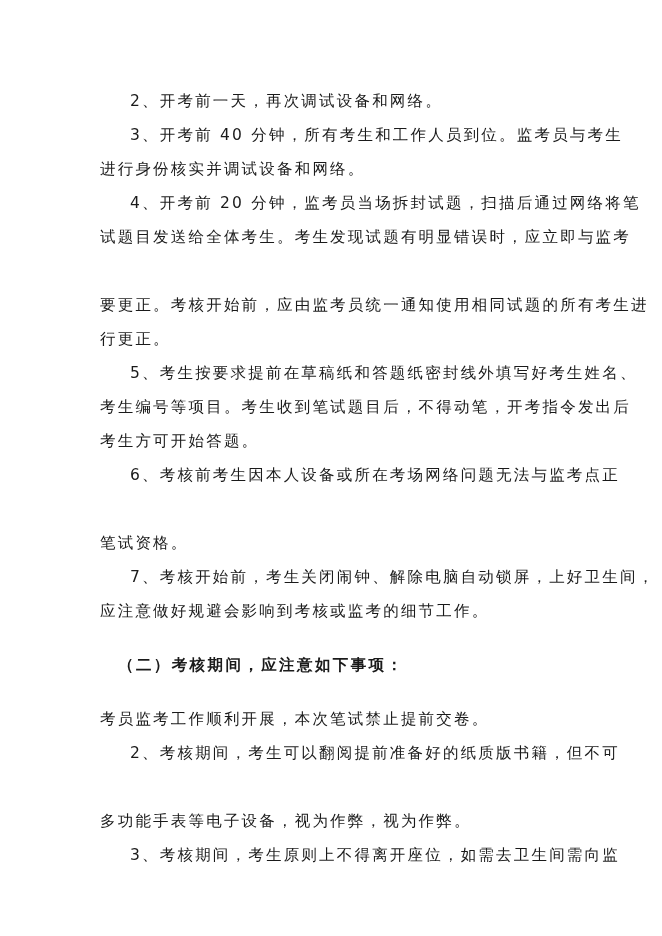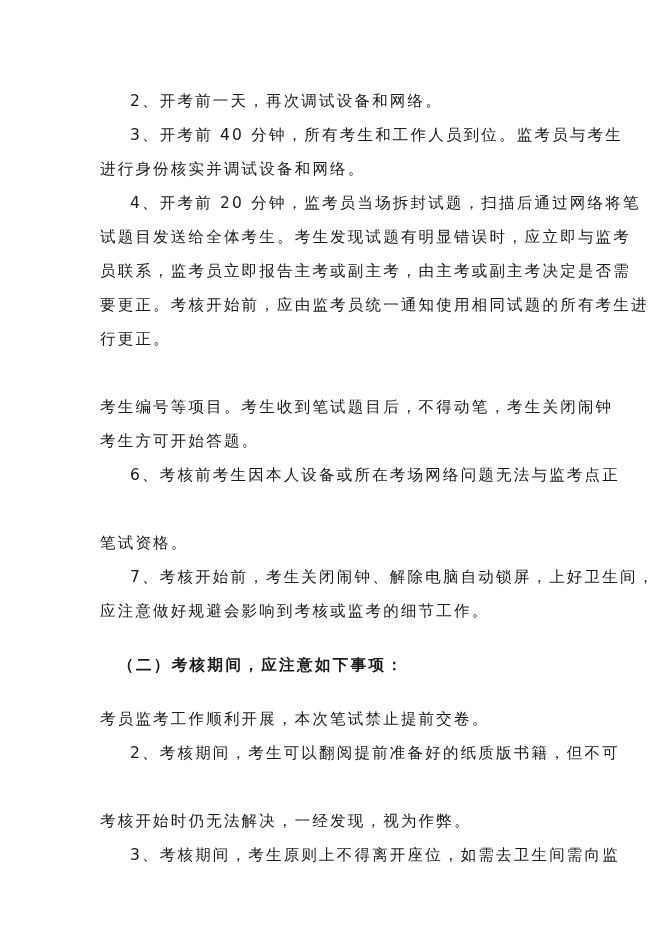--- a/index.html
+++ b/index.html
@@ -12,27 +12,27 @@
 </style>
 </head>
 <body>
 
 <div class="page">
   <div class="line indent" style="top:91px">2、开考前一天，再次调试设备和网络。</div>
   <div class="line indent" style="top:125px">3、开考前 40 分钟，所有考生和工作人员到位。监考员与考生</div>
   <div class="line" style="top:159px">进行身份核实并调试设备和网络。</div>
   <div class="line indent" style="top:193px">4、开考前 20 分钟，监考员当场拆封试题，扫描后通过网络将笔</div>
   <div class="line" style="top:227px">试题目发送给全体考生。考生发现试题有明显错误时，应立即与监考</div>
-  <div class="line" style="top:261px">员联系，监考员立即报告主考或副主考，由主考或副主考决定是否需</div>
   <div class="line" style="top:295px">要更正。考核开始前，应由监考员统一通知使用相同试题的所有考生进</div>
   <div class="line" style="top:329px">行更正。</div>
-  <div class="line" style="top:397px">考生编号等项目。考生收到笔试题目后，不得动笔，考生关闭闹钟</div>
+  <div class="line indent" style="top:363px">5、考生按要求提前在草稿纸和答题纸密封线外填写好考生姓名、</div>
+  <div class="line" style="top:397px">考生编号等项目。考生收到笔试题目后，不得动笔，开考指令发出后</div>
   <div class="line" style="top:431px">考生方可开始答题。</div>
   <div class="line indent" style="top:465px">6、考核前考生因本人设备或所在考场网络问题无法与监考点正</div>
   <div class="line" style="top:533px">笔试资格。</div>
   <div class="line indent" style="top:567px">7、考核开始前，考生关闭闹钟、解除电脑自动锁屏，上好卫生间，</div>
   <div class="line" style="top:601px">应注意做好规避会影响到考核或监考的细节工作。</div>
   <div class="line heading" style="top:641px">（二）考核期间，应注意如下事项：</div>
   <div class="line" style="top:709px">考员监考工作顺利开展，本次笔试禁止提前交卷。</div>
   <div class="line indent" style="top:743px">2、考核期间，考生可以翻阅提前准备好的纸质版书籍，但不可</div>
-  <div class="line" style="top:811px">考核开始时仍无法解决，一经发现，视为作弊。</div>
+  <div class="line" style="top:811px">多功能手表等电子设备，视为作弊，视为作弊。</div>
   <div class="line indent" style="top:845px">3、考核期间，考生原则上不得离开座位，如需去卫生间需向监</div>
 </div>
 
 </body></html>

